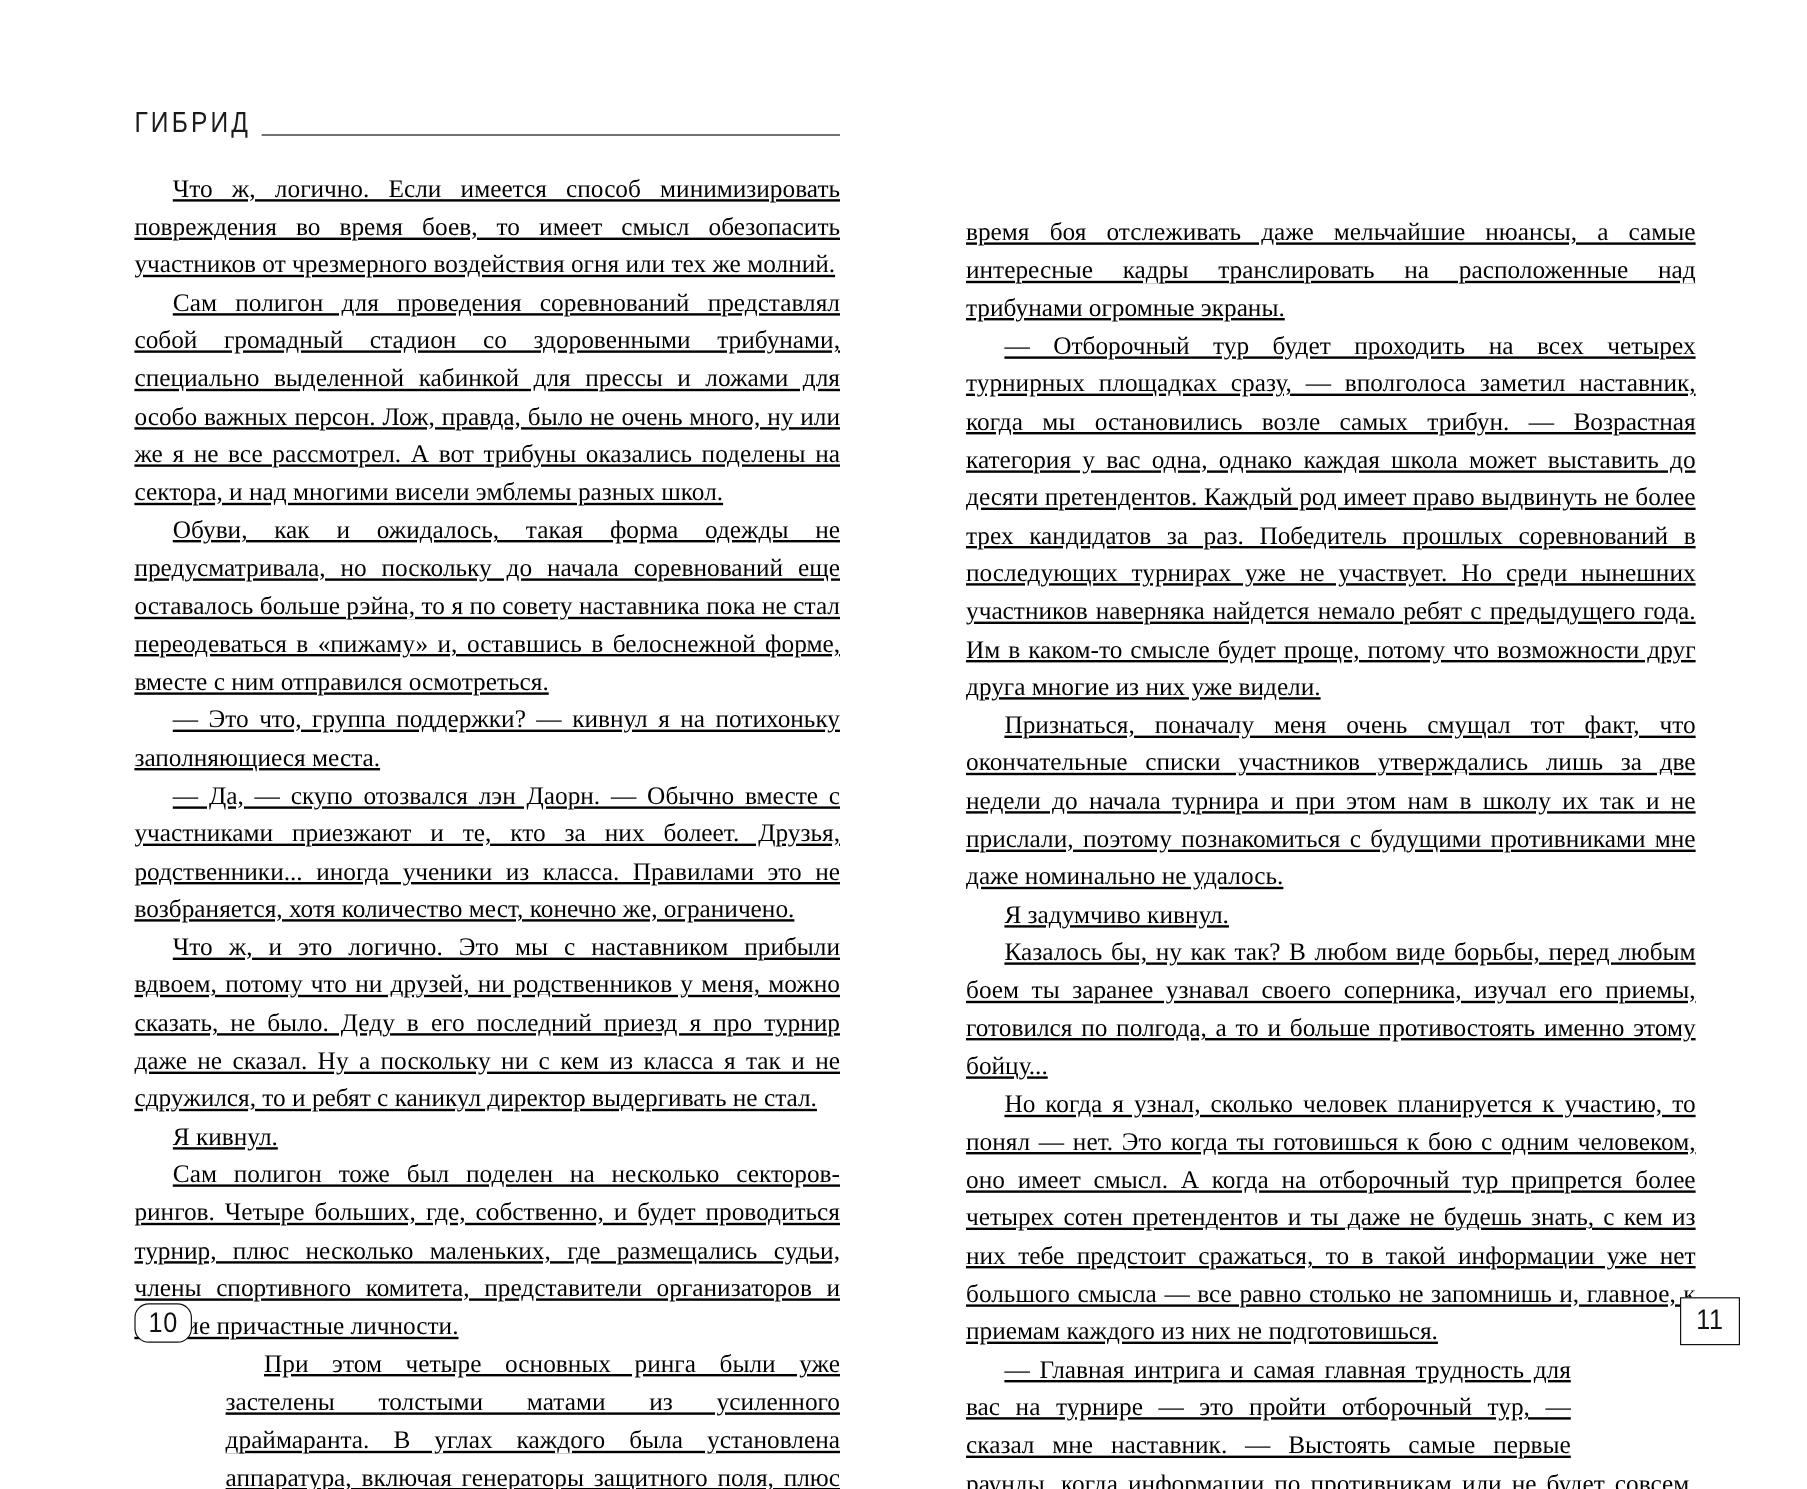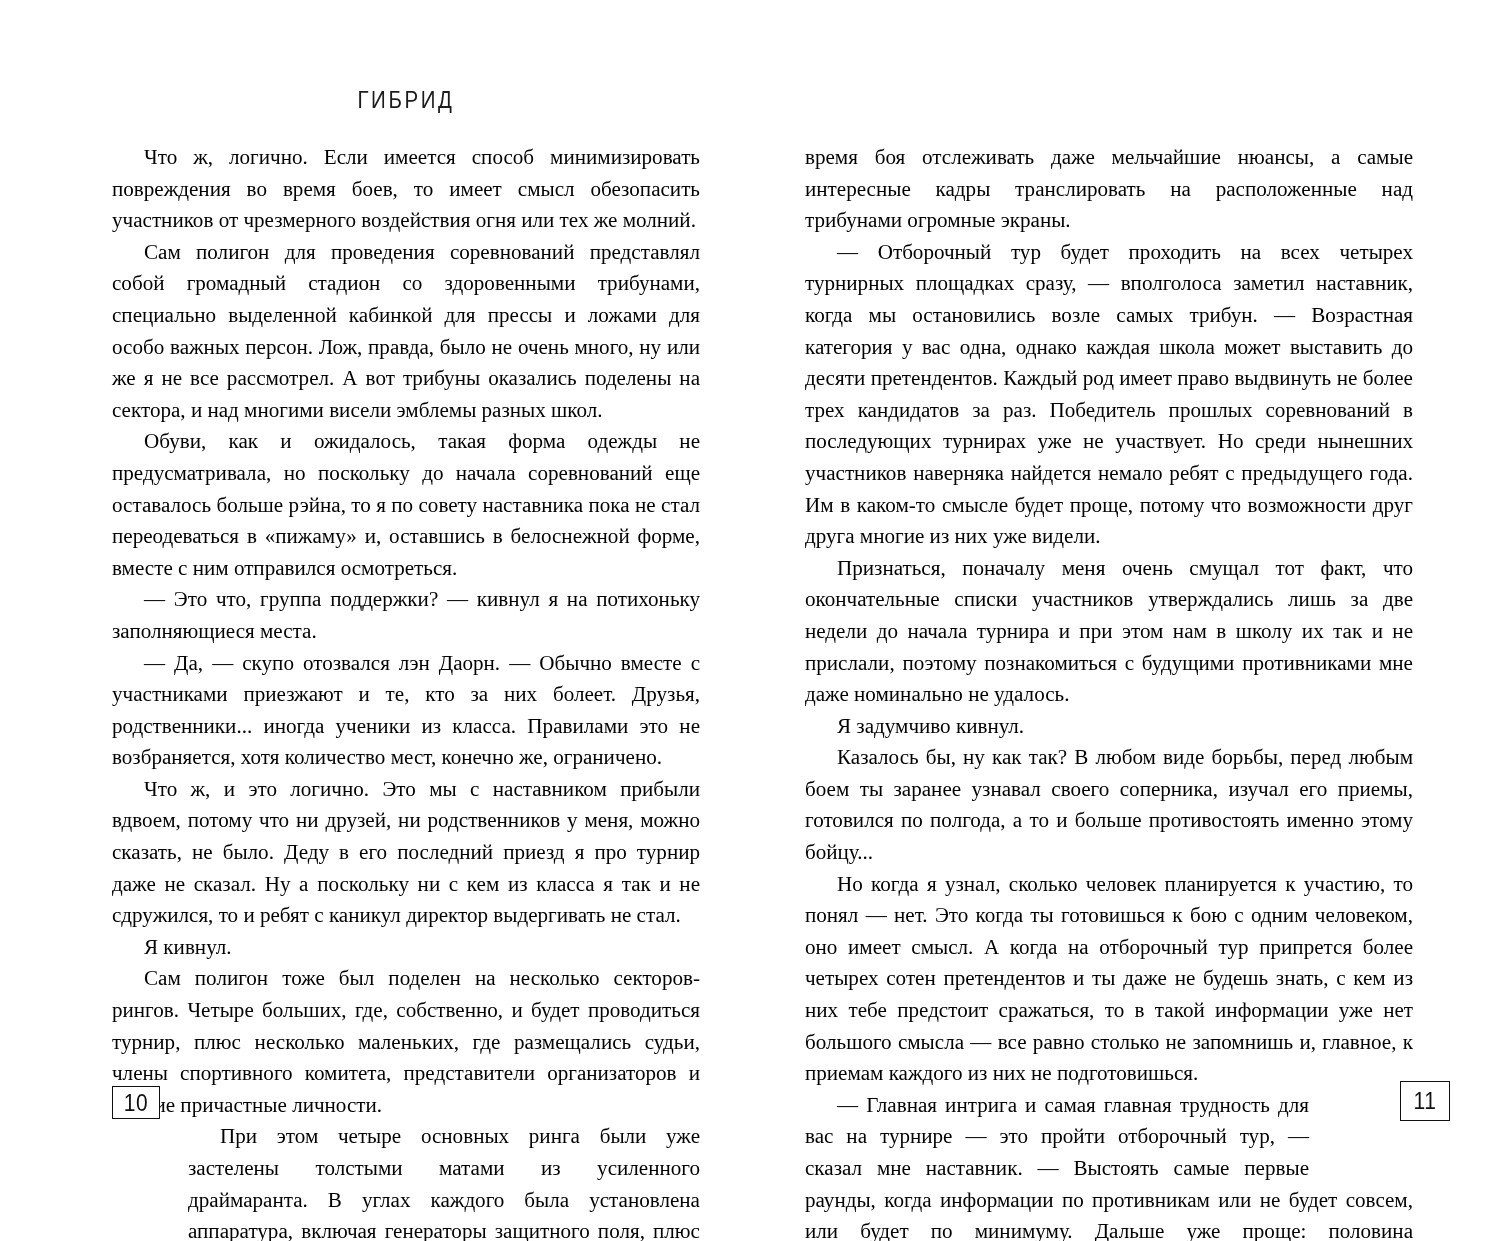--- a/index.html
+++ b/index.html
@@ -29,21 +29,20 @@
     box-sizing: border-box;
   }
 
   
   .runhead {
     position: absolute;
     top: 88px;
     display: flex;
     align-items: center;
     height: 30px;
-    flex-direction: column;
   }
   .page-left .runhead {
     left: 112px;
     right: 0;
     width: 588px;
     justify-content: flex-start;
   }
   .page-right .runhead {
     left: 52px;
     width: 608px;
@@ -79,22 +78,23 @@
     text-align: justify;
     text-justify: inter-word;
     hyphens: manual;
   }
   .page-left .column { left: 112px; width: 588px; }
   .page-right .column { left: 52px; width: 608px; }
 
   .column p {
     margin: 0;
     text-indent: 32px;
+    text-decoration: underline;
   }
-  .column p.noindent { text-indent: 0; }
+  .column p.noindent { text-indent: 0; margin-top: 36px; }
 
   
   .folio-float-left {
     float: left;
     width: 76px;
     height: 96px;
     shape-outside: inset(0);
     margin: 0;
   }
   .folio-float-right {
@@ -120,20 +120,21 @@
     font-size: 21px;
     letter-spacing: 0.5px;
     color: #111111;
     transform: scaleY(1.12);
   }
   .page-left .folio {
     left: 112px;
     top: 1086px;
     width: 48px;
     height: 33px;
+    border-radius: 12px;
   }
   .page-right .folio {
     left: 608px;
     top: 1081px;
     width: 50px;
     height: 40px;
     margin-left: 39px;
   }
 </style>
 </head>

